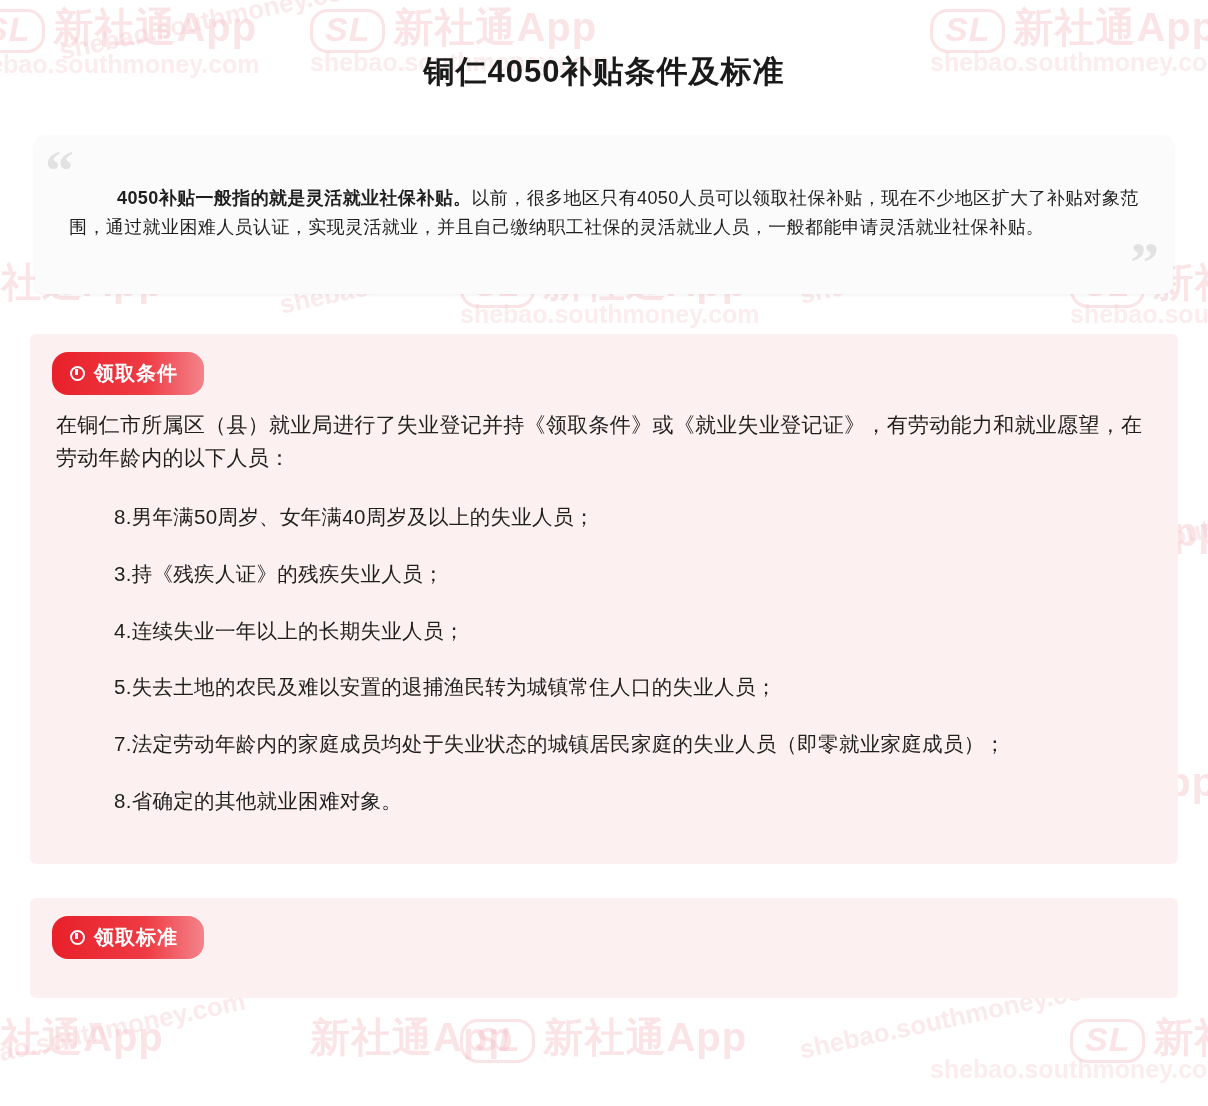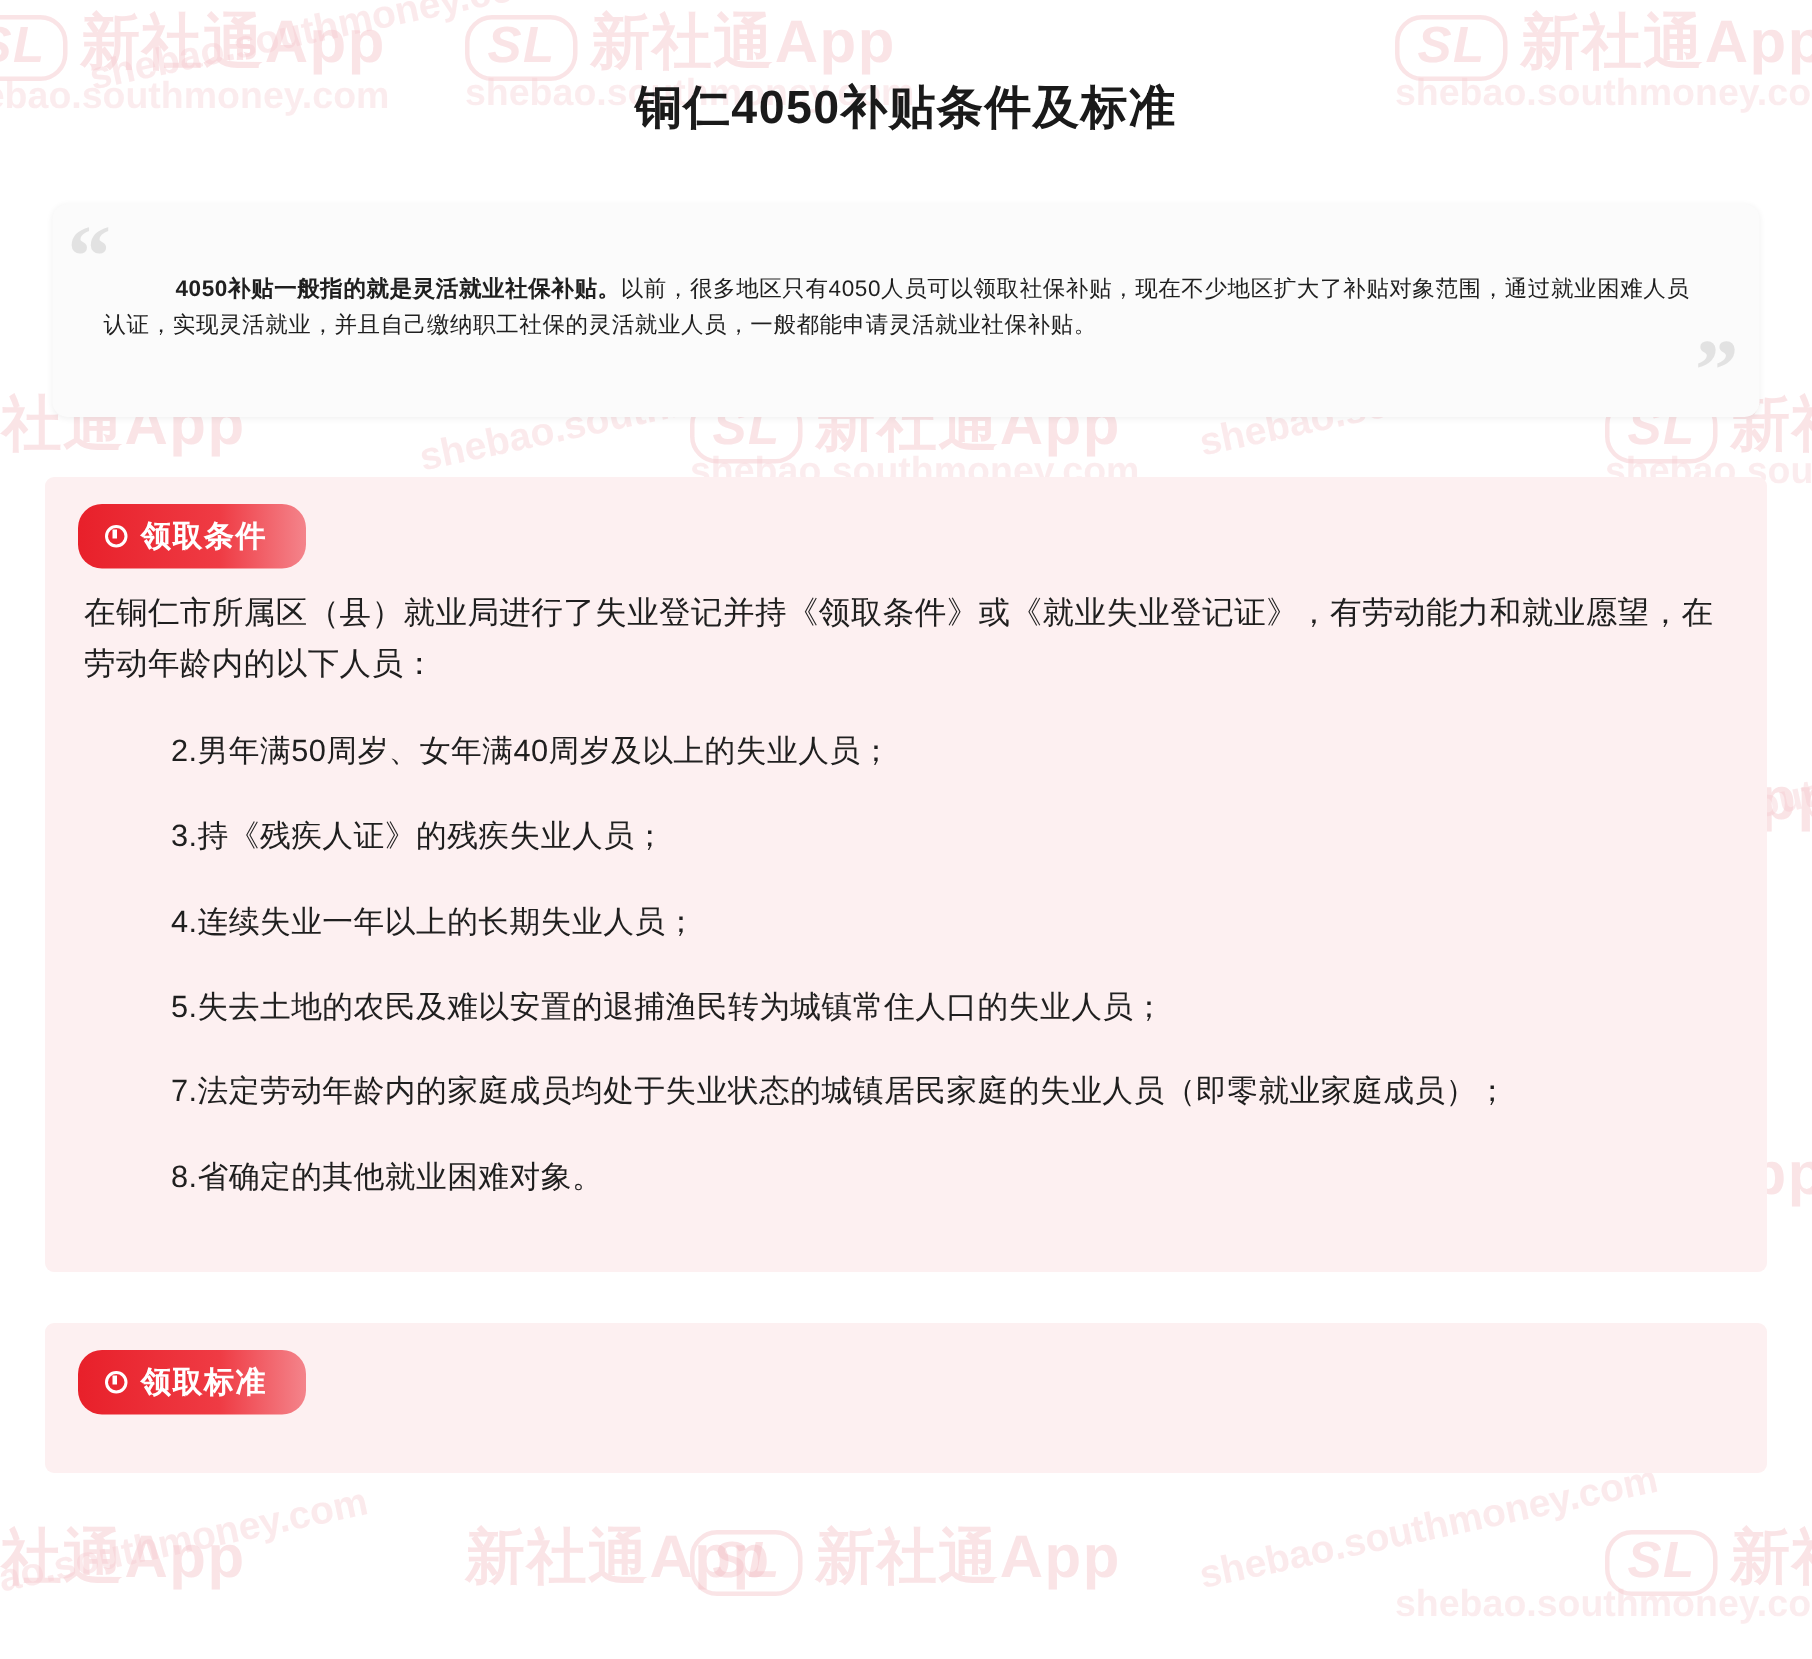--- a/index.html
+++ b/index.html
@@ -89,21 +89,21 @@
     font-size: 58px;
     color: #e2e2e2;
     font-family: "Liberation Serif", serif;
     font-weight: bold;
     line-height: 1;
   }
   .quote-open { top: 6px; left: 10px; }
   .quote-close { bottom: 2px; right: 14px; }
 
   .intro-text {
-    font-size: 15px;
+    font-size: 18px;
     line-height: 1.62;
     color: #1f1f1f;
     text-indent: 0;
     letter-spacing: 0.4px;
   }
   .intro-text b {
     font-weight: bold;
   }
   .indent { display: inline-block; width: 48px; }
 
@@ -226,21 +226,21 @@
     </p>
   </div>
 
   <div class="section">
     <div class="sec-badge">
       <span class="badge-icon"></span>
       <span>领取条件</span>
     </div>
     <p class="sec-lead">在铜仁市所属区（县）就业局进行了失业登记并持《领取条件》或《就业失业登记证》，有劳动能力和就业愿望，在劳动年龄内的以下人员：</p>
     <ul class="cond-list">
-      <li>2.男年满50周岁、女年满40周岁及以上的失业人员；</li>
+      <li>8.男年满50周岁、女年满40周岁及以上的失业人员；</li>
       <li>3.持《残疾人证》的残疾失业人员；</li>
       <li>4.连续失业一年以上的长期失业人员；</li>
       <li>5.失去土地的农民及难以安置的退捕渔民转为城镇常住人口的失业人员；</li>
       <li>7.法定劳动年龄内的家庭成员均处于失业状态的城镇居民家庭的失业人员（即零就业家庭成员）；</li>
       <li>8.省确定的其他就业困难对象。</li>
     </ul>
   </div>
 
   <div class="section standard">
     <div class="sec-badge">

